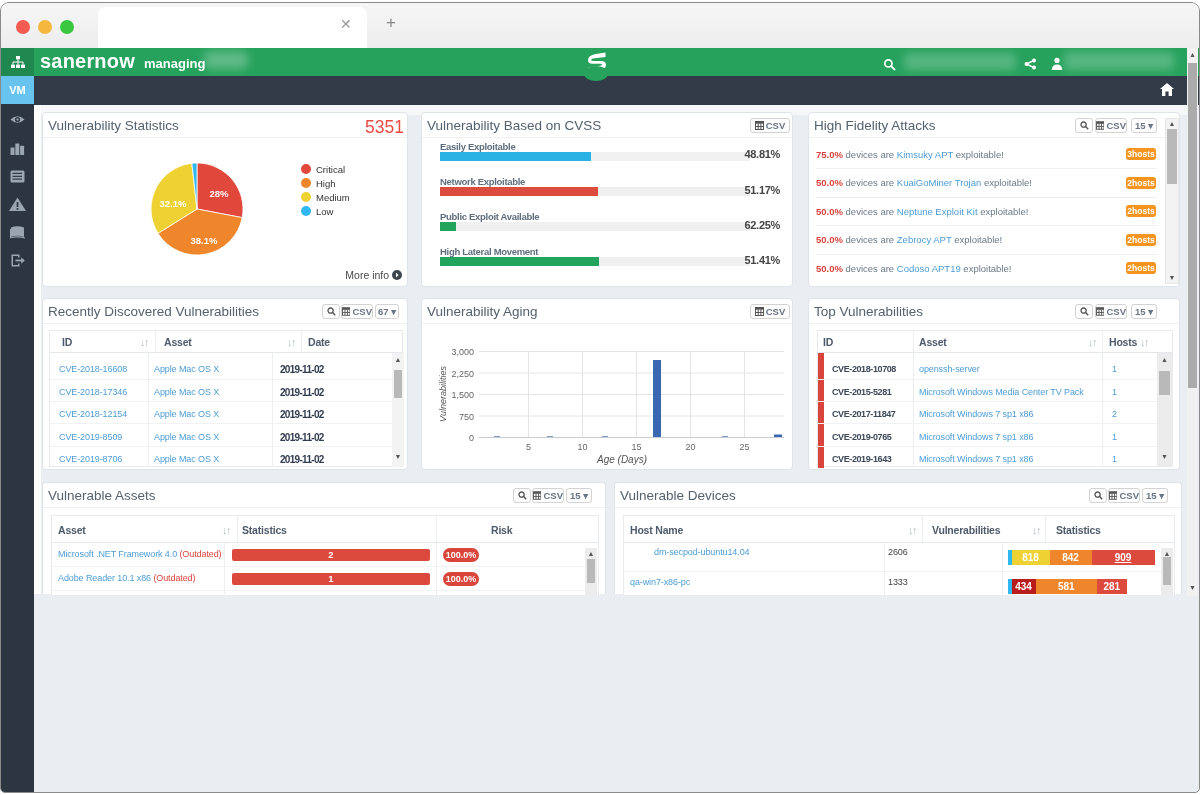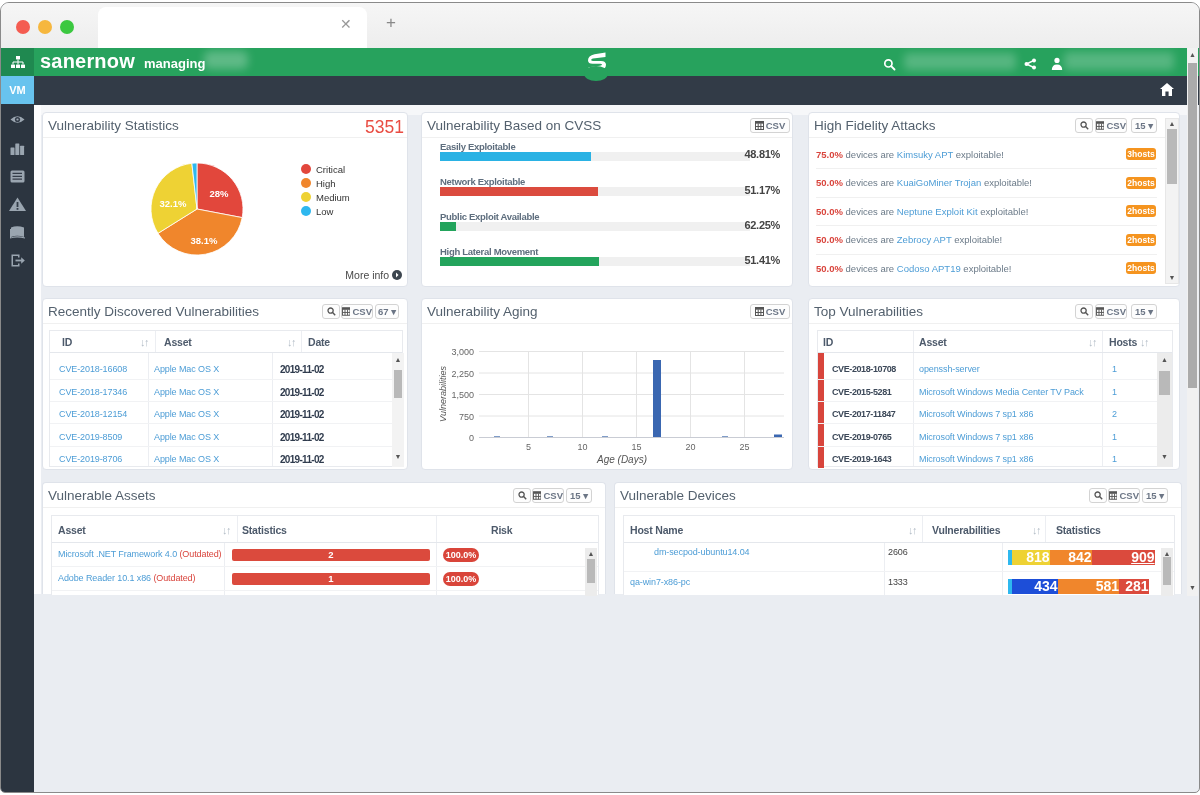--- a/index.html
+++ b/index.html
@@ -41,21 +41,21 @@
 .tbl { position:absolute; border:1px solid #e8eaee; background:#fff; }
 .th { position:absolute; font-size:10.5px; font-weight:bold; color:#4d5a6b; letter-spacing:-0.2px; }
 .td { position:absolute; font-size:9px; letter-spacing:-0.1px; white-space:nowrap; }
 .colsep { position:absolute; top:0; bottom:0; width:1px; background:#eceef2; }
 .rowsep { position:absolute; left:0; right:0; height:1px; background:#f1f2f4; }
 .dt { color:#2f3b4d; font-weight:bold; font-size:10px; letter-spacing:-0.7px; }
 .idt { color:#3c4858; font-weight:bold; letter-spacing:-0.4px; }
 .redstrip { position:absolute; left:0; width:6px; height:22px; background:#d8453c; }
 .pill { width:36px; height:14px; background:#d9453a; border-radius:7px; color:#fff; font-size:9px; font-weight:bold; text-align:center; line-height:14px; }
 .stk { display:flex; height:15px; }
-.stk div { color:#fff; font-size:14px; font-weight:bold; text-align:right; line-height:15px; }
+.stk div { color:#fff; font-size:10px; font-weight:bold; text-align:center; line-height:15px; }
 
 .sb-track { position:absolute; background:#f3f3f3; border:1px solid #e7e7e7; }
 .sb-thumb { position:absolute; background:#b9b9b9; }
 .sb-ar { position:absolute; color:#555; font-size:7px; text-align:center; }
 </style>
 </head>
 <body>
 <div id="win">
 
   <div class="abs" id="chrome"></div>
@@ -490,21 +490,21 @@
       <div style="width:3.5px;background:#2eb8ef;"></div>
           <div style="width:38px;background:#eed234;">818</div>
           <div style="width:42px;background:#f0862c;">842</div>
           <div style="width:63px;background:#db4a3d;text-decoration:underline;">909</div>
     </div>
     <div class="rowsep" style="top:55px;"></div>
     <div class="td blue" style="left:6px;top:60.5px;">qa-win7-x86-pc</div>
     <div class="td" style="left:264px;top:60.5px;color:#444;">1333</div>
     <div class="abs stk" style="left:384px;top:63px;">
       <div style="width:3.5px;background:#2eb8ef;"></div>
-          <div style="width:46px;background:#1d4ed8;">434</div>
+          <div style="width:24px;background:#b91c1c;">434</div>
           <div style="width:61.5px;background:#f0862c;">581</div>
           <div style="width:29.5px;background:#db4a3d;">281</div>
     </div>
     <div class="sb-track" style="left:537px;top:32px;width:12px;height:48px;border:none;background:#ececec;"></div>
     <div class="sb-ar" style="left:537px;top:34px;width:12px;">▲</div>
     <div class="sb-thumb" style="left:539px;top:41px;width:8px;height:28px;"></div>
   </div>
 </div>
 </div>
 

